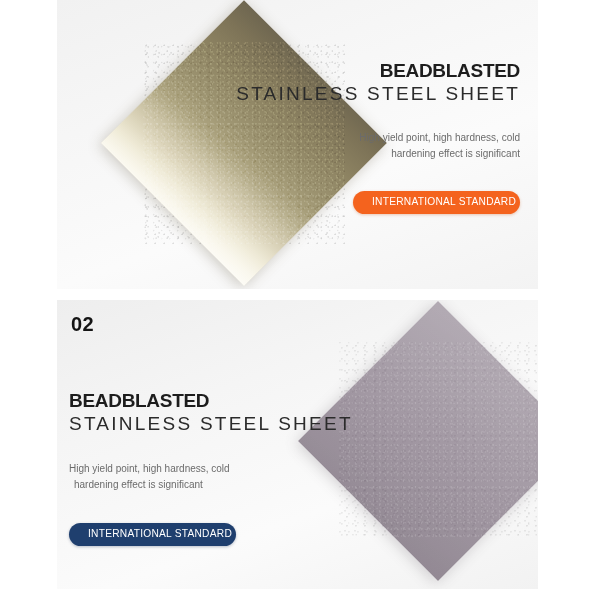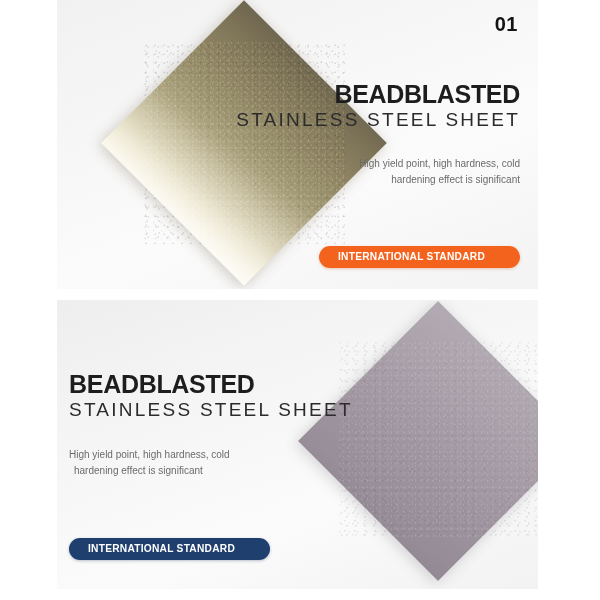--- a/index.html
+++ b/index.html
@@ -164,21 +164,21 @@
     font-size: 20px;
     font-weight: bold;
     color: #141414;
     letter-spacing: 0.5px;
     line-height: 1;
   }
 
   #content-01 .index-number { margin-right: 2px; }
 
   .title-main {
-    font-size: 25px;
+    font-size: 19px;
     font-weight: bold;
     color: #1d1d1d;
     letter-spacing: -0.3px;
     line-height: 1.04;
     white-space: nowrap;
   }
 
   .title-sub {
     font-size: 19px;
     font-weight: normal;
@@ -193,26 +193,25 @@
     color: #6b6b6b;
     line-height: 1.62;
     font-weight: normal;
   }
 
   .badge {
     display: inline-block;
     border-radius: 999px;
     color: #ffffff;
     font-size: 10.2px;
-    font-weight: bold;
+    font-weight: normal;
     letter-spacing: 0.25px;
-    padding: 6px 35px 6px 19px;
+    padding: 6px 4px 6px 19px;
     white-space: nowrap;
     line-height: 1;
-    margin-top: 28px;
   }
 
   #badge-01 {
     background: #f4631e;
     box-shadow: 0 1px 3px rgba(200,80,20,0.30);
   }
 
   #badge-02 {
     background: #1f3f6e;
     box-shadow: 0 1px 3px rgba(25,50,90,0.30);
@@ -238,21 +237,20 @@
 
   <div class="panel" id="panel-01">
 
     <div class="diamond-wrap" id="diamond-gold-wrap">
       <div class="diamond" id="diamond-gold">
         <div id="diamond-gold-grain"></div>
       </div>
     </div>
 
     <div class="content" id="content-01">
-      <div class="index-number">01</div>
 
       <div class="title-main">BEADBLASTED</div>
 
       <div class="title-sub">STAINLESS STEEL SHEET</div>
 
       <div class="description">
         <div class="line-1">High yield point, high hardness, cold</div>
         <div class="line-2">hardening effect is significant</div>
       </div>
 
@@ -265,20 +263,21 @@
 
   <div class="panel" id="panel-02">
 
     <div class="diamond-wrap" id="diamond-grey-wrap">
       <div class="diamond" id="diamond-grey">
         <div id="diamond-grey-grain"></div>
       </div>
     </div>
 
     <div class="content" id="content-02">
+      <div class="index-number">02</div>
 
       <div class="title-main">BEADBLASTED</div>
 
       <div class="title-sub">STAINLESS STEEL SHEET</div>
 
       <div class="description">
         <div class="line-1">High yield point, high hardness, cold</div>
         <div class="line-2">hardening effect is significant</div>
       </div>
 

